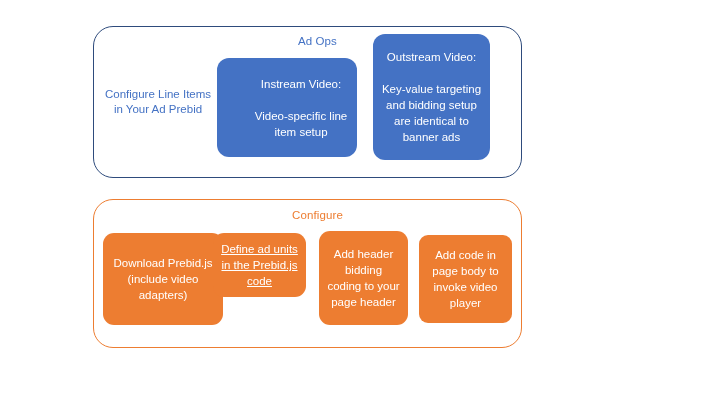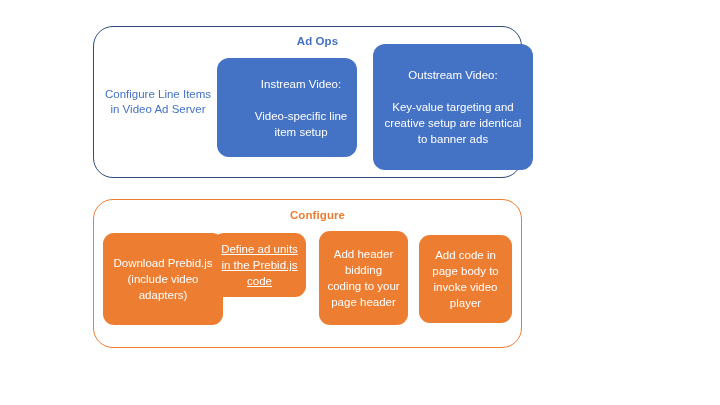--- a/index.html
+++ b/index.html
@@ -44,21 +44,21 @@
     width: 429px;
     height: 149px;
     border: 1.4px solid #ED7D31;
   }
 
   .panel-title {
     position: absolute;
     left: 0;
     right: 0;
     text-align: center;
-    font-weight: bold;
+    font-weight: normal;
     font-size: 11.5px;
     letter-spacing: 0.1px;
     margin-left: 20px;
   }
   .panel-adops .panel-title {
     top: 8px;
     color: #4472C4;
   }
   .panel-devs .panel-title {
     top: 9px;
@@ -115,47 +115,47 @@
 </style>
 </head>
 <body>
 
 <div class="canvas">
 
   <div class="panel panel-adops">
     <div class="panel-title">Ad Ops</div>
   </div>
 
-  <div class="plain-text" style="left:103px; top:62px; width:110px; height:80px;">Configure Line Items in Video Ad Server</div>
+  <div class="plain-text" style="left:103px; top:62px; width:110px; height:80px;">Configure Line Items in Your Ad Prebid</div>
 
   <div class="box box-blue" style="left:217px; top:58px; width:140px; height:99px;padding-left:36px;">
     <span class="box-head">Instream Video:</span>
     <span class="box-gap"></span>
     <span class="box-body">Video-specific line item setup</span>
   </div>
 
-  <div class="box box-blue" style="left:373px; top:44px; width:160px; height:126px;text-align:center;">
+  <div class="box box-blue" style="left:373px; top:34px; width:117px; height:126px;text-align:center;">
     <span class="box-head">Outstream Video:</span>
     <span class="box-gap"></span>
-    <span class="box-body">Key-value targeting and creative setup are identical to banner ads</span>
+    <span class="box-body">Key-value targeting and bidding setup are identical to banner ads</span>
   </div>
 
   <div class="panel panel-devs">
     <div class="panel-title">Configure</div>
   </div>
 
   <div class="box box-orange" style="left:103px; top:233px; width:120px; height:92px;">
     <span class="box-body">Download Prebid.js (include video adapters)</span>
   </div>
 
   <div class="box box-orange" style="left:213px; top:233px; width:93px; height:64px;text-decoration:underline;">
     <span class="box-body">Define ad units in the Prebid.js code</span>
   </div>
 
   <div class="box box-orange" style="left:319px; top:231px; width:89px; height:94px;justify-content:center;">
     <span class="box-body">Add header bidding coding to your page header</span>
   </div>
 
-  <div class="box box-orange" style="left:419px; top:235px; width:93px; height:88px;">
+  <div class="box box-orange" style="left:419px; top:235px; width:93px; height:88px;border-radius:9px;">
     <span class="box-body">Add code in page body to invoke video player</span>
   </div>
 
 </div>
 
 </body></html>

